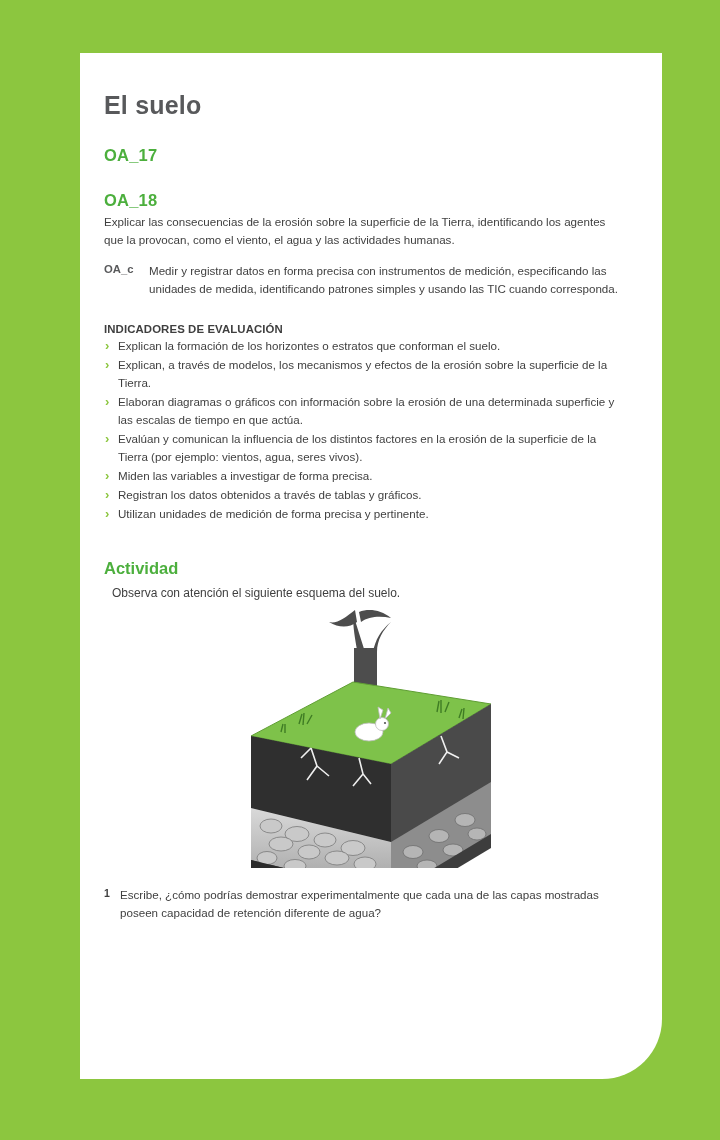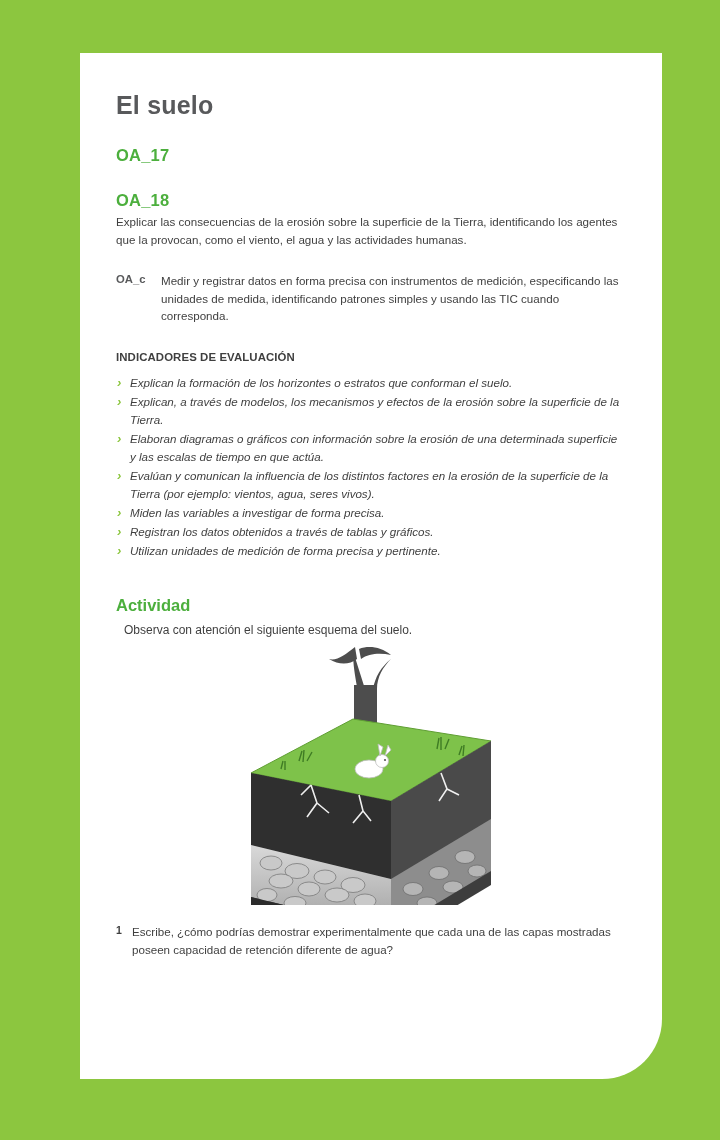--- a/index.html
+++ b/index.html
@@ -15,21 +15,21 @@
     overflow: hidden;
   }
   .page {
     position: absolute;
     left: 80px;
     top: 53px;
     width: 582px;
     height: 1026px;
     background: #ffffff;
     border-bottom-right-radius: 60px;
-    padding: 0 36px;
+    padding: 0 24px;
   }
   .page-title {
     margin: 0;
     padding-top: 38px;
     font-size: 25px;
     font-weight: bold;
     color: #58595b;
     letter-spacing: 0.2px;
   }
   .oa-heading {
@@ -42,57 +42,56 @@
   .oa-heading.second { }
   .oa-text {
     font-size: 11.6px;
     color: #3f3f3f;
     line-height: 1.52;
     margin: 0;
     max-width: 510px;
   }
   .oa-c-row {
     display: flex;
-    margin-top: 24px;
+    margin-top: 14px;
     max-width: 520px;
   }
   .oa-c-code {
     color: #58595b;
     font-size: 11.3px;
     font-weight: bold;
     flex: 0 0 45px;
     padding-top: 1px;
   }
   .oa-c-text {
     font-size: 11.6px;
     color: #3f3f3f;
     line-height: 1.52;
     flex: 1;
   }
   .ind-title {
     font-size: 11.4px;
     font-weight: bold;
     color: #3f3f3f;
-    margin: 26px 0 11px 0;
+    margin: 26px 0 2px 0;
     letter-spacing: 0.1px;
   }
   ul.indicators {
     list-style: none;
     margin: 0;
     padding: 0;
   }
   ul.indicators li {
     position: relative;
     padding-left: 14px;
     font-size: 11.6px;
     color: #3f3f3f;
     line-height: 1.55;
     margin-bottom: 1px;
     max-width: 515px;
-    font-style: italic;
   }
   ul.indicators li::before {
     content: "›";
     position: absolute;
     left: 1px;
     top: -1px;
     color: #8cc63f;
     font-size: 13px;
     font-weight: bold;
   }

